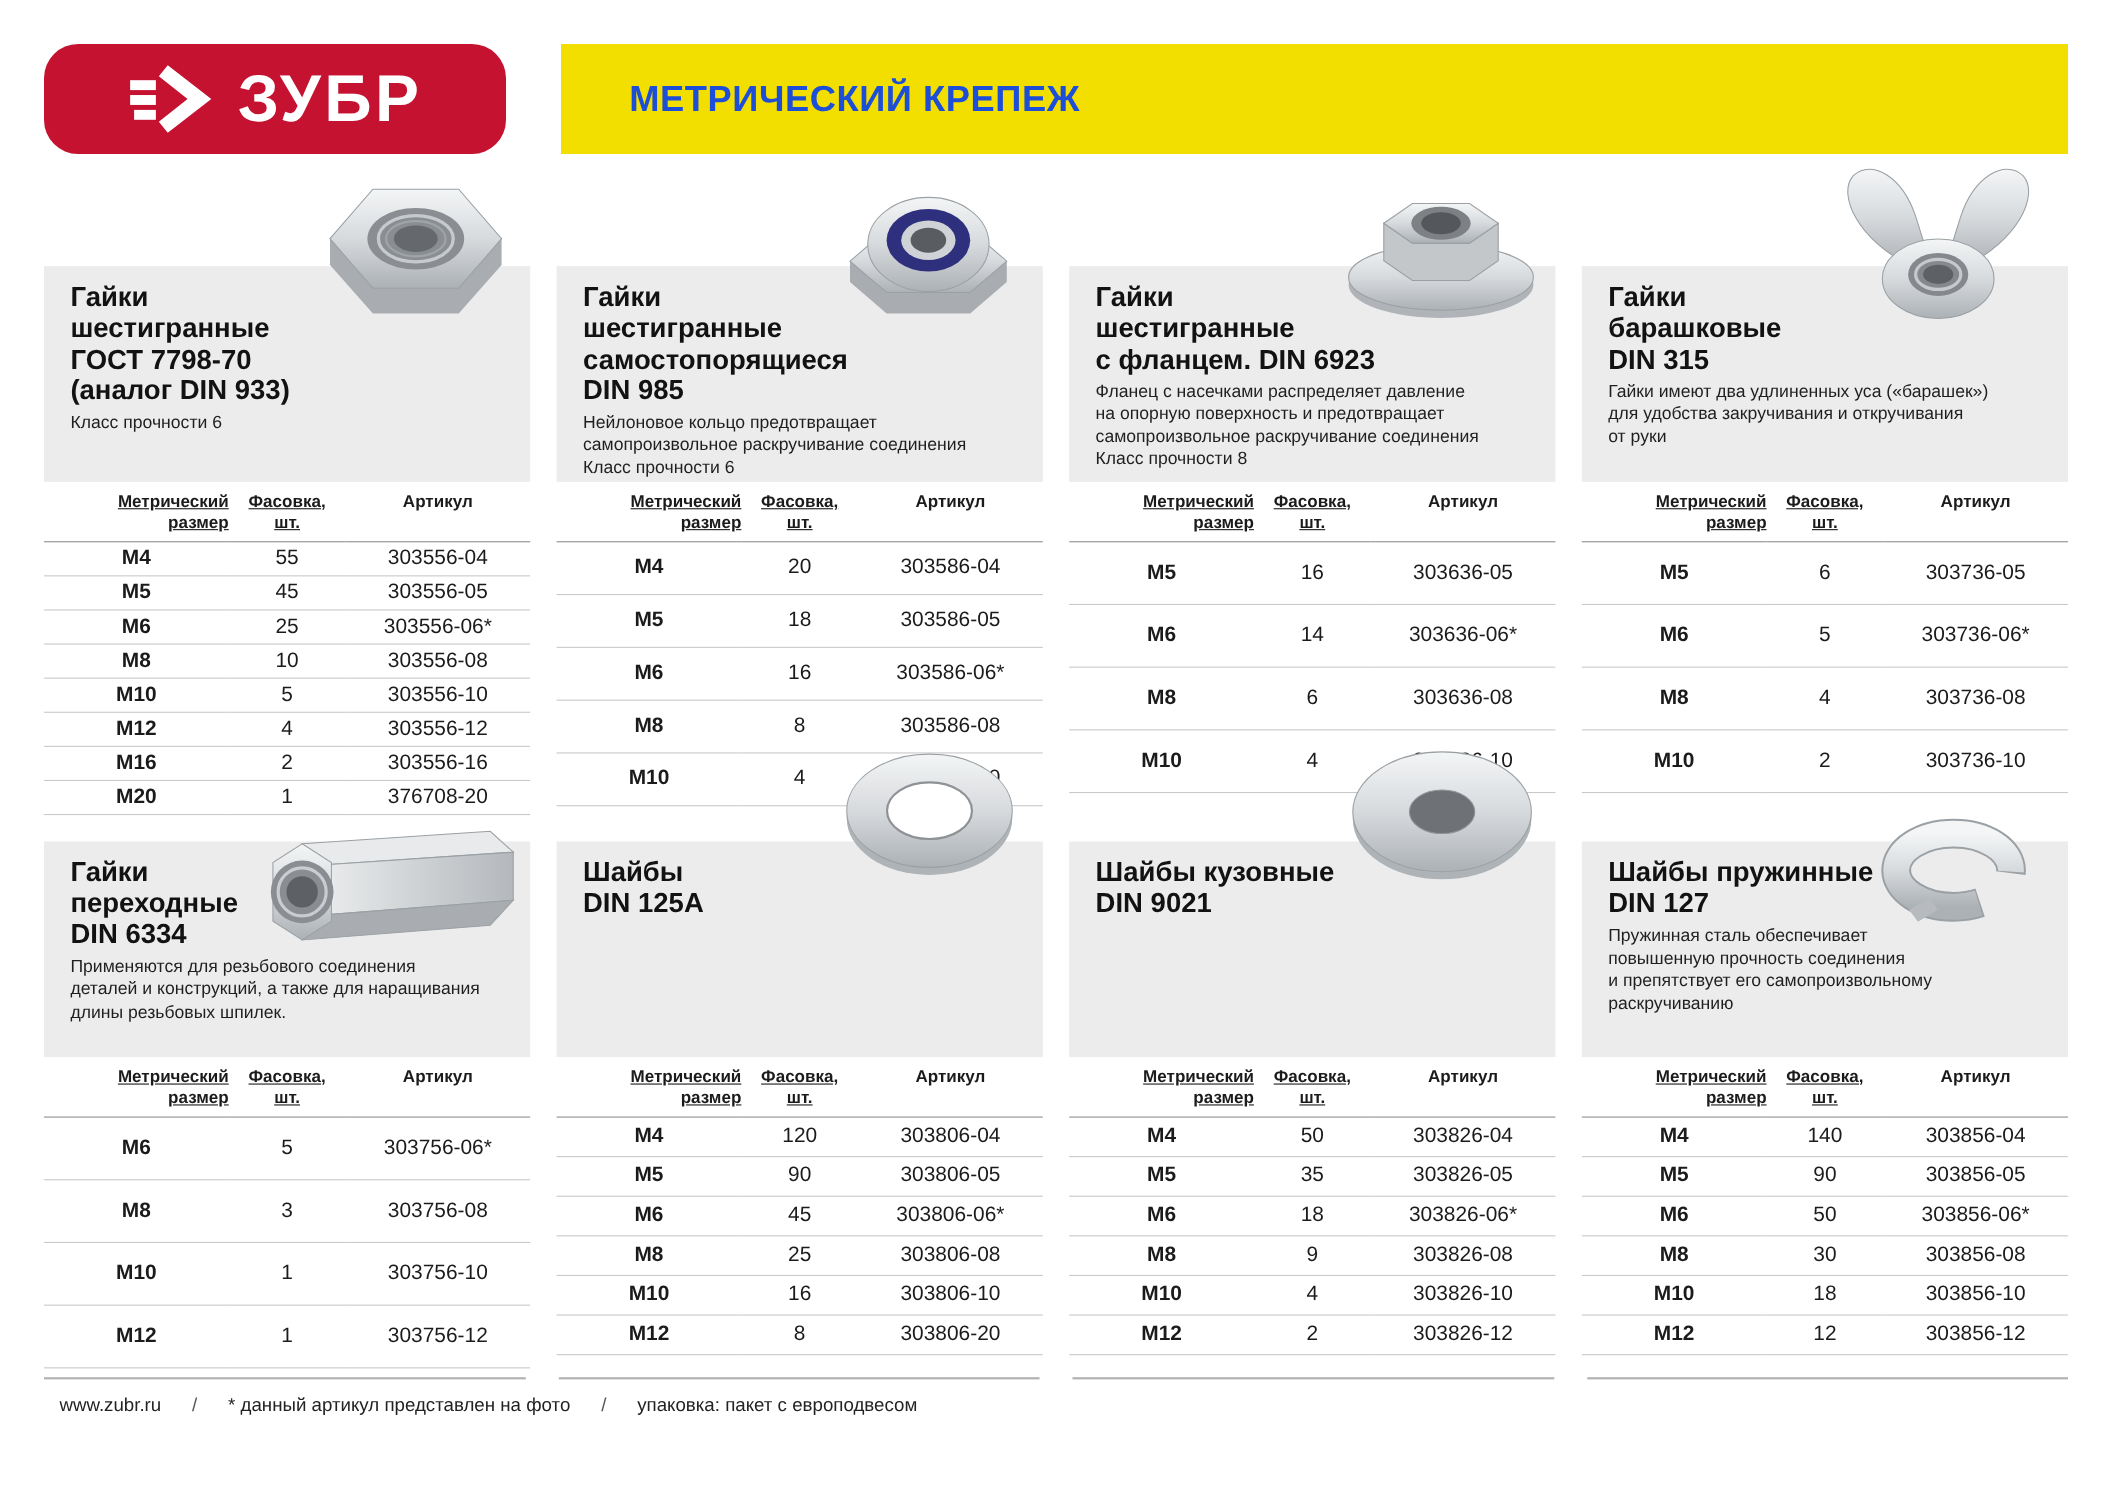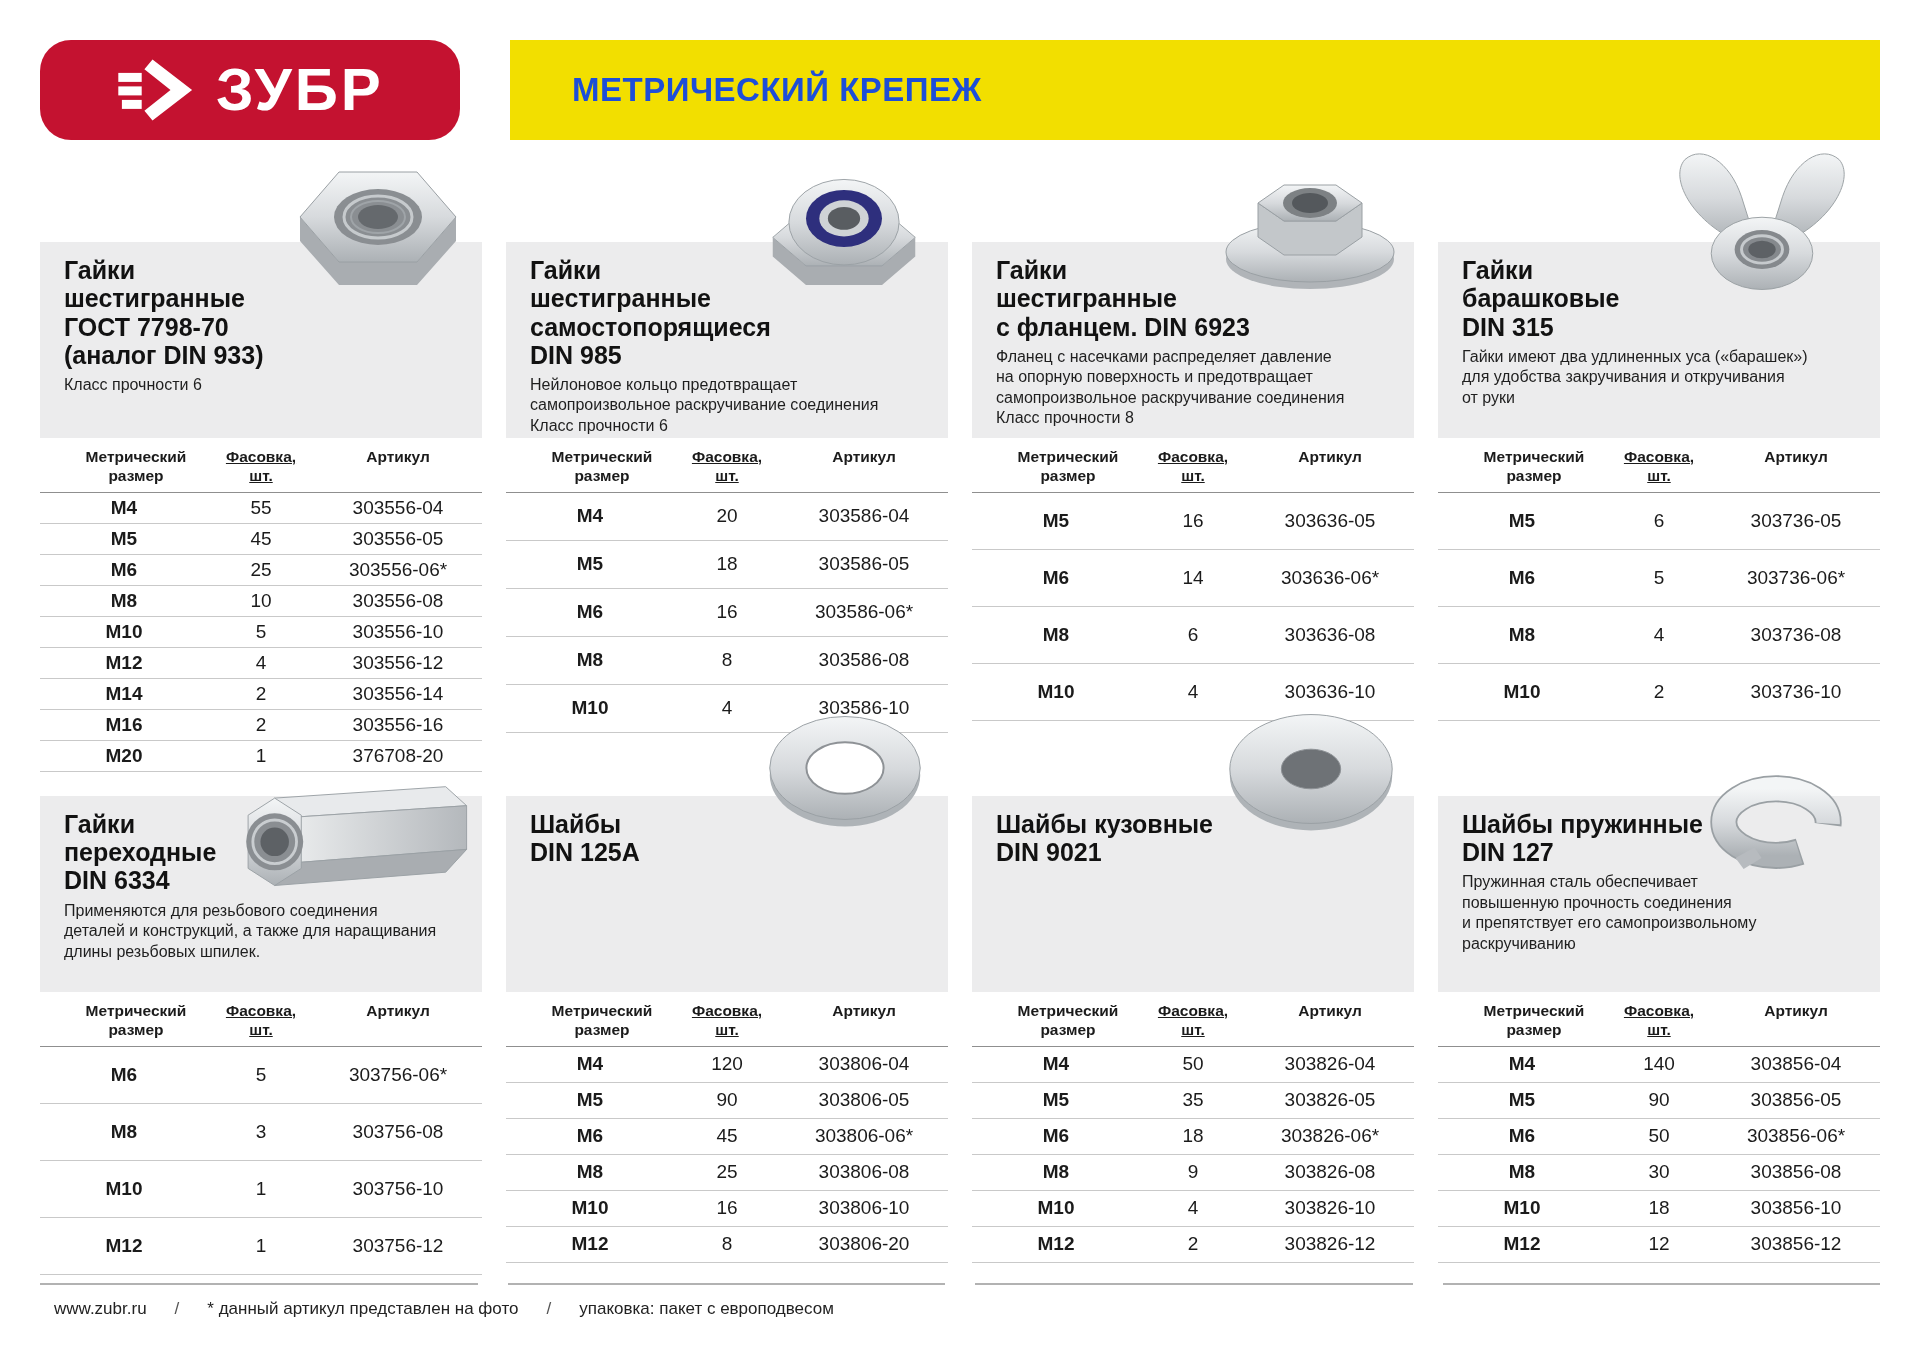--- a/index.html
+++ b/index.html
@@ -28,21 +28,21 @@
   .ph-r1{top:-92px;width:200px;height:152px;}
   .ph-wing{top:-98px;right:-8px;width:252px;height:166px;}
   .ph-coupling{top:-34px;width:266px;height:152px;}
   .ph-washer{top:-102px;width:198px;height:150px;}
   .ph-spring{top:-32px;right:14px;width:180px;height:118px;}
 
   
   table{width:100%;border-collapse:collapse;margin-top:8px;table-layout:fixed;}
   th{font-size:15.5px;font-weight:bold;line-height:1.22;vertical-align:top;padding:2px 0 6px 0;
      border-bottom:1px solid var(--rule-dark);white-space:pre-line;}
-  th.col-size{text-align:center;padding-left:24px;width:38%;}
+  th.col-size{text-align:right;padding-left:24px;width:38%;text-decoration:underline;}
   th.col-pack{text-align:center;width:24%;text-decoration:underline;}
   th.col-article{text-align:center;width:38%;}
   td{border-bottom:1px solid var(--rule-light);text-align:center;font-size:19px;vertical-align:middle;}
   td.col-size{font-weight:bold;}
   .t9 td{height:31px;}
   .t5 td{height:48px;}
   .t4 td{height:57px;}
   .t6 td{height:36px;}
 
   
@@ -139,25 +139,20 @@
               <td class="col-size">M10</td>
               <td class="col-pack">5</td>
               <td class="col-article">303556-10</td>
             </tr>
             <tr>
               <td class="col-size">M12</td>
               <td class="col-pack">4</td>
               <td class="col-article">303556-12</td>
             </tr>
             <tr>
-              <td class="col-size">M14</td>
-              <td class="col-pack">2</td>
-              <td class="col-article">303556-14</td>
-            </tr>
-            <tr>
               <td class="col-size">M16</td>
               <td class="col-pack">2</td>
               <td class="col-article">303556-16</td>
             </tr>
             <tr>
               <td class="col-size">M20</td>
               <td class="col-pack">1</td>
               <td class="col-article">376708-20</td>
             </tr>
           </tbody>

